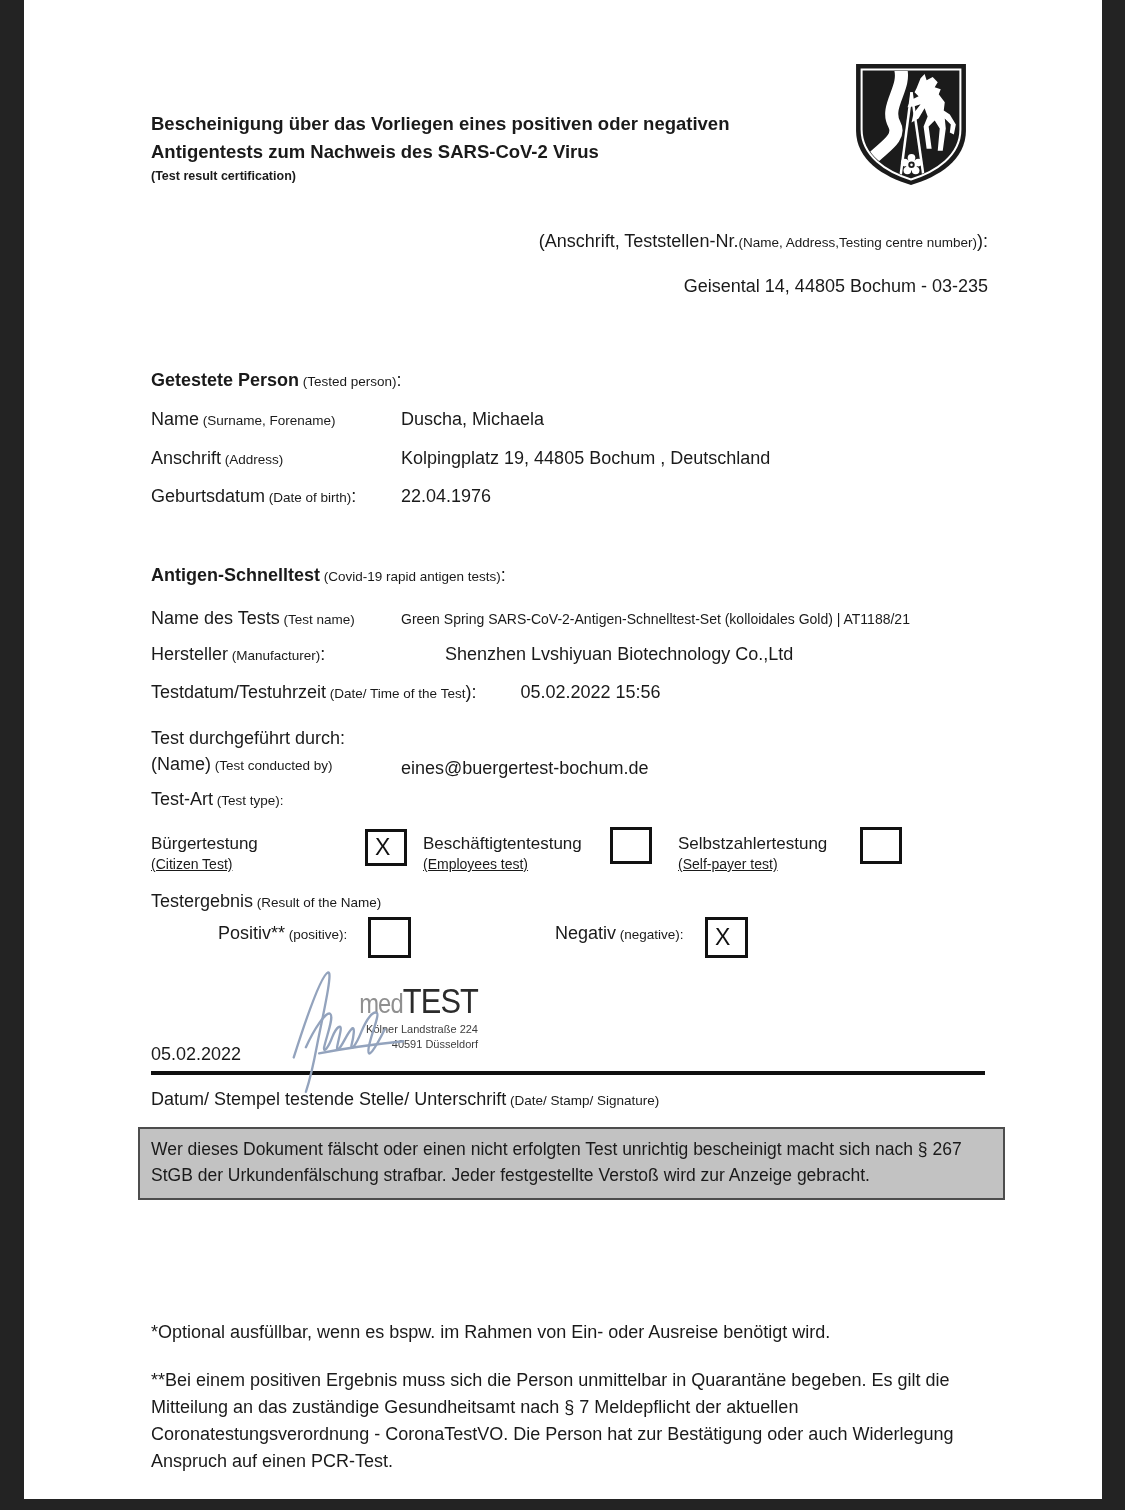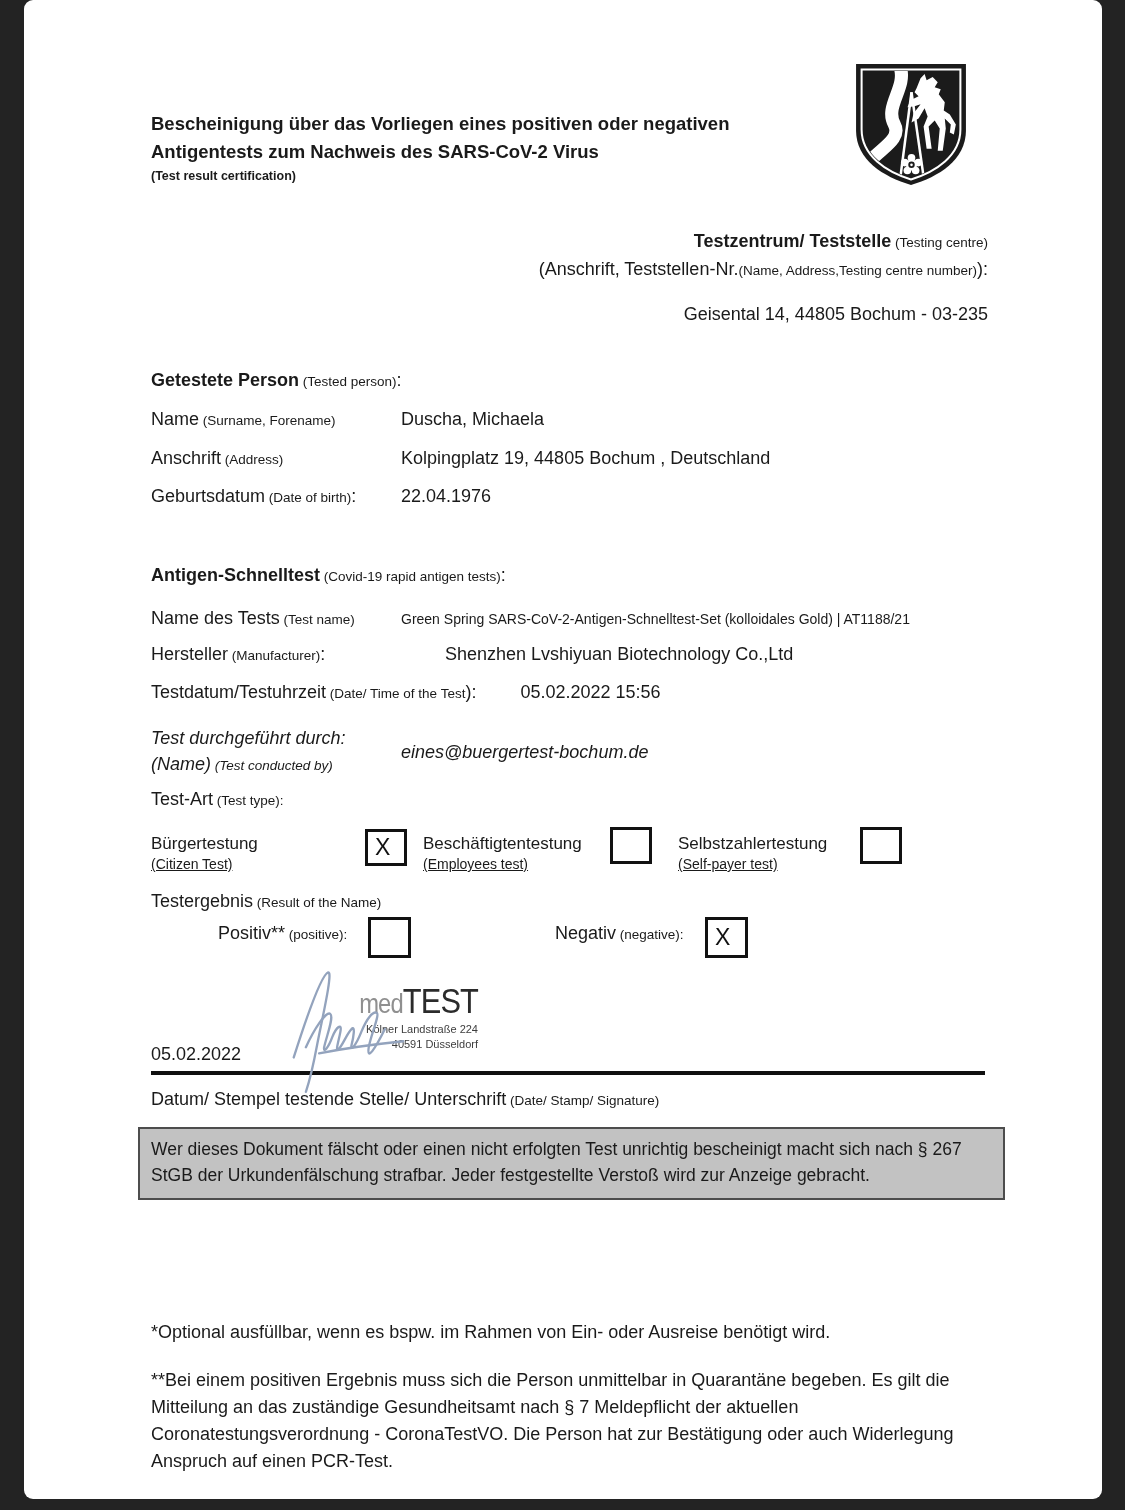--- a/index.html
+++ b/index.html
@@ -8,21 +8,20 @@
     background:#232323;
     font-family:"Liberation Sans", sans-serif;
     color:#1a1a1a;
     position:relative;
     overflow:hidden;
   }
   .page{
     position:absolute;left:24px;top:0;
     width:1078px;height:1499px;
     background:#ffffff;
-    border-radius:9px;
   }
   .abs{position:absolute;}
   .b{font-weight:bold;}
   .sm{font-size:13.5px;}
   
   .title-block{left:127px;top:110px;width:660px;}
   .title-line{font-size:18.5px;font-weight:bold;line-height:28px;}
   .subtitle{font-size:12.5px;font-weight:bold;margin-top:3px;}
   .arms{left:830px;top:62px;width:114px;height:125px;}
   
@@ -43,21 +42,21 @@
   .r-addr{left:127px;top:448px;}
   .r-dob{left:127px;top:486px;}
   .r-id{left:127px;top:523px;}
   
   .r-heading-antigen{left:127px;top:565px;}
   .r-testname{left:127px;top:608px;}
   .r-manu{left:127px;top:644px;gap:44px;}
   .r-testdate{left:127px;top:682px;}
   .r-conducted{left:127px;top:725px;}
   .r-conducted .lbl{line-height:26px;}
-  .r-conducted{display:flex;align-items:center;font-style:italic;}
+  .r-conducted{display:flex;align-items:flex-end;}
   
   .r-testart{left:127px;top:789px;}
   .cb-label{line-height:21px;}
   .cb-label .l1{font-size:17px;}
   .cb-label .l2{font-size:14px;text-decoration:underline;}
   .cb{border:3px solid #111;background:#fff;display:flex;align-items:center;padding-left:7px;box-sizing:border-box;}
   .cb-mark{font-size:23px;color:#111;}
   .cb-type{width:42px;height:37px;}
   .cb-res{width:43px;height:41px;}
   .t1-label{left:127px;top:833px;}
@@ -126,21 +125,20 @@
         <circle cx="52.9" cy="107.6" r="3.8" fill="#ffffff"></circle>
         <circle cx="50.3" cy="99.8" r="3.8" fill="#ffffff"></circle>
         <circle cx="57" cy="102" r="5.6" fill="#ffffff"></circle>
         <circle cx="57" cy="102" r="3.2" fill="#1b1b1b"></circle>
         <circle cx="57" cy="102" r="1.3" fill="#ffffff"></circle>
       </g>
     </g>
   </svg>
 
   <div class="abs centre-block">
-    <div class="centre-l1"><span class="b">Testzentrum/ Teststelle</span><span class="sm"> (Testing centre)</span></div>
     <div class="centre-l1"><span>(Anschrift, Teststellen-Nr.</span><span class="sm">(Name, Address,Testing centre number)</span><span>):</span></div>
     <div class="centre-addr">Geisental 14, 44805 Bochum - 03-235</div>
   </div>
 
   <div class="abs r-heading-person heading"><span class="b">Getestete Person</span><span class="sm"> (Tested person)</span><span>:</span></div>
 
   <div class="abs row r-name">
     <div class="lbl"><span>Name</span><span class="sm"> (Surname, Forename)</span><span></span></div>
     <div class="val">Duscha, Michaela</div>
   </div>

